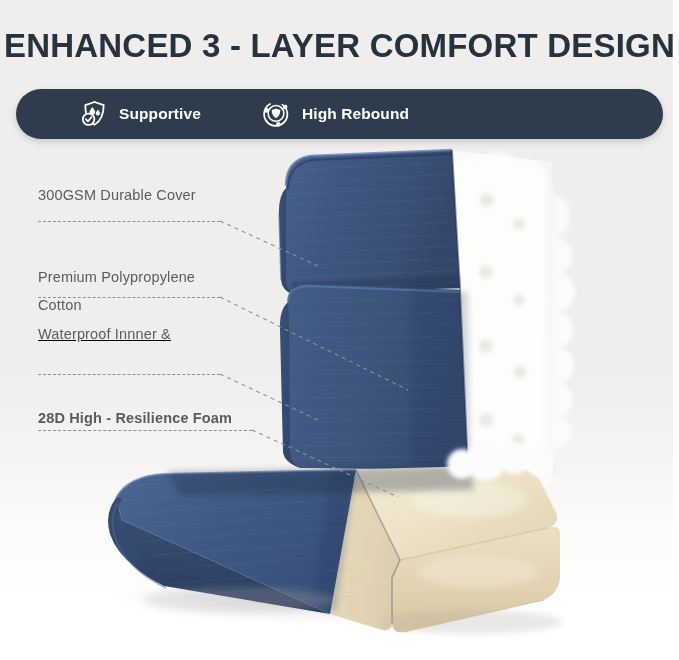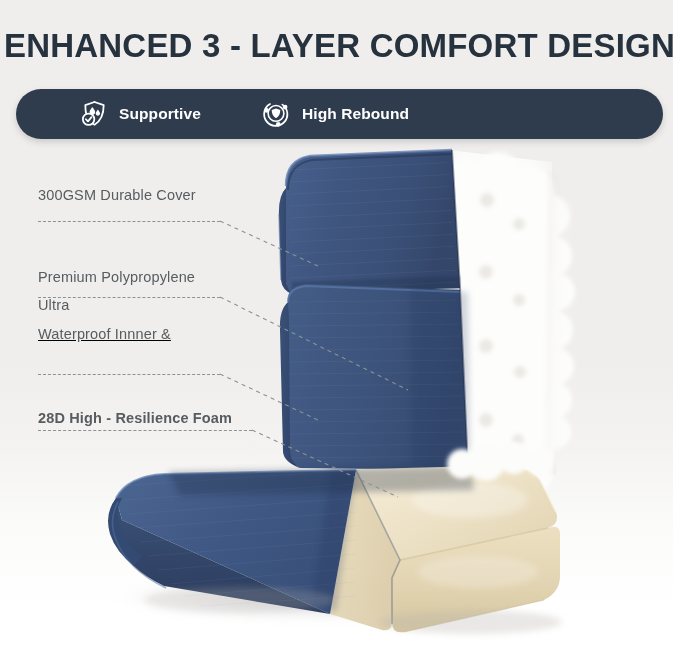--- a/index.html
+++ b/index.html
@@ -378,21 +378,21 @@
     </g>
   </svg>
 
   <div class="callout co1">
     <div class="ctext">300GSM Durable Cover</div>
   </div>
   <div class="uline u1"></div>
 
   <div class="callout co2">
     <div class="ctext">Premium Polypropylene</div>
-    <div class="ctext">Ultra</div>
+    <div class="ctext">Cotton</div>
   </div>
   <div class="uline u2"></div>
 
   <div class="callout co3">
     <div class="ctext">Waterproof Innner &amp;</div>
   </div>
   <div class="uline u3"></div>
 
   <div class="callout co4">
     <div class="ctext">28D High - Resilience Foam</div>

